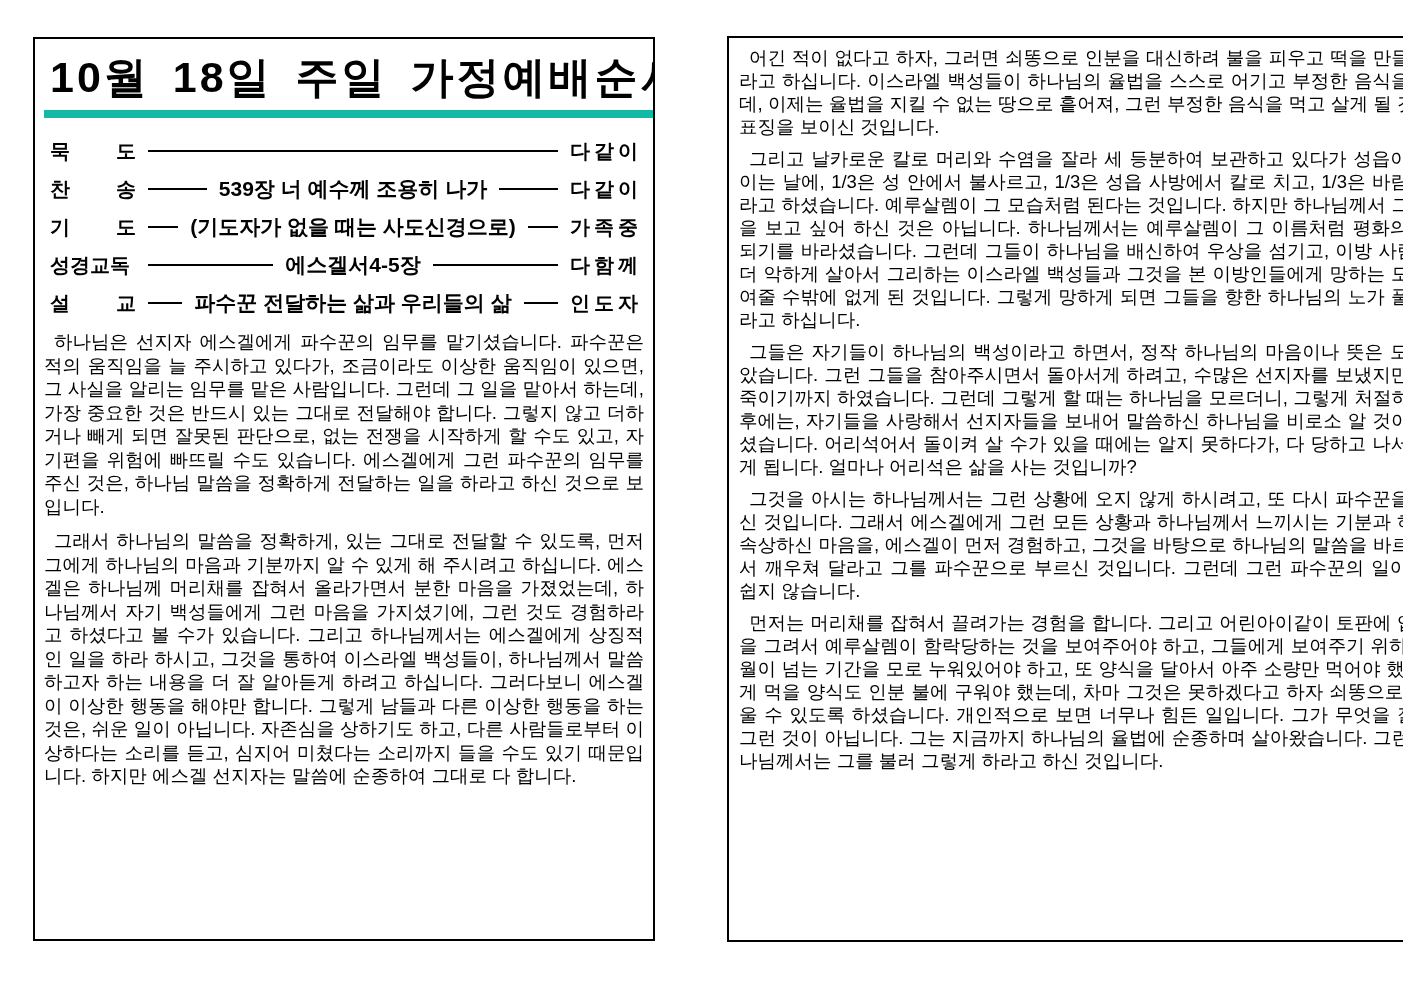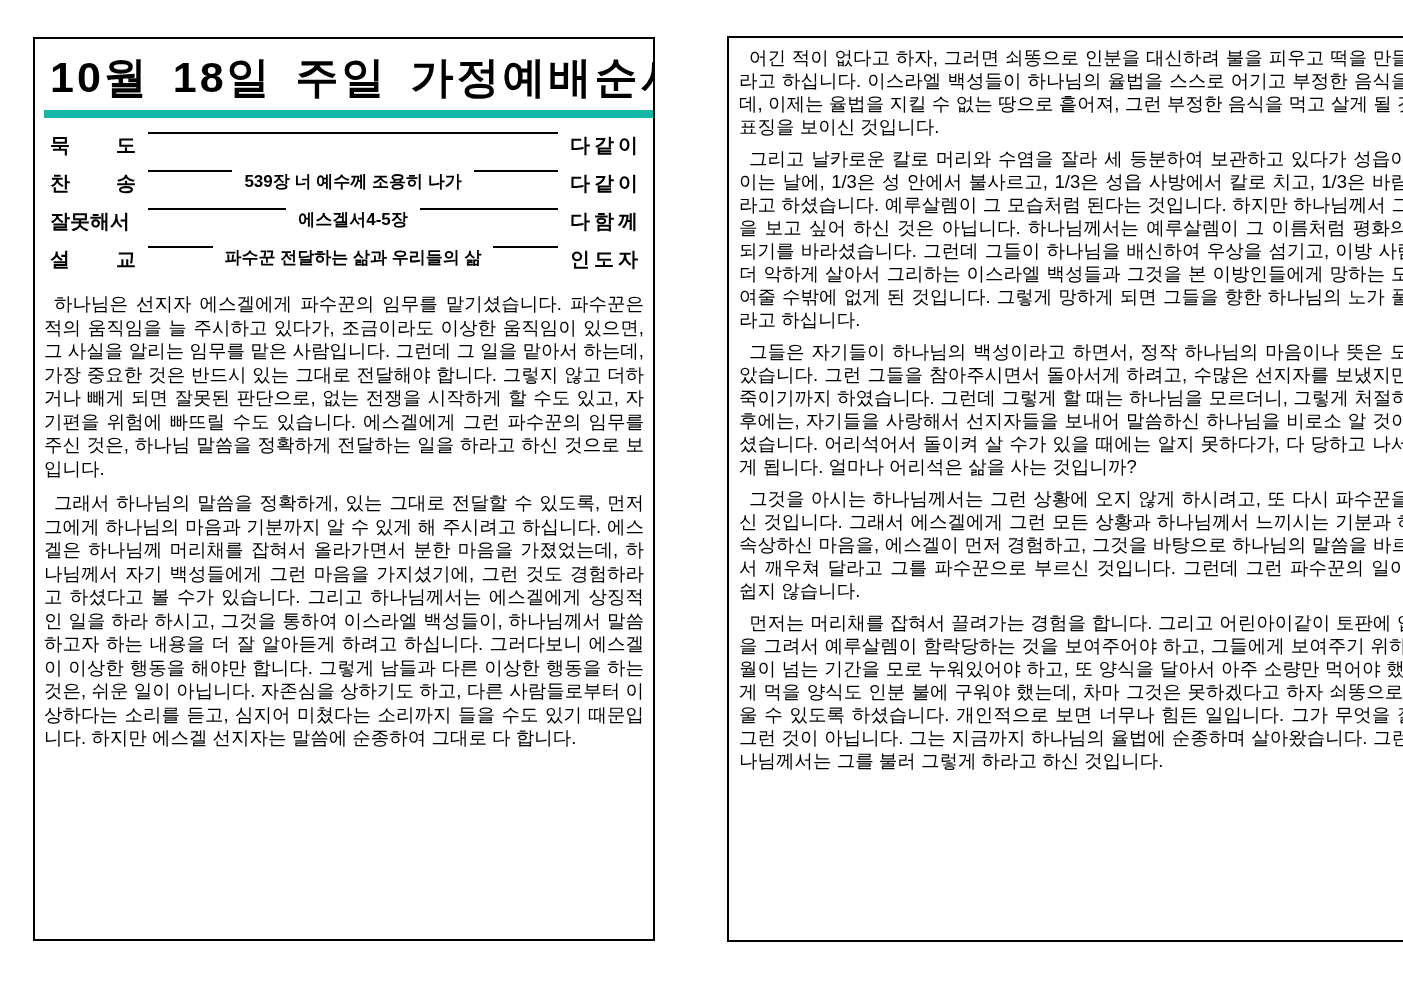--- a/index.html
+++ b/index.html
@@ -44,40 +44,41 @@
     word-spacing: 8px;
     border-bottom: 8px solid #14b8a6;
     padding: 0 6px 3px 6px;
     white-space: nowrap;
   }
   .svc {
     margin: 2px 6px 8px 6px;
   }
   .svc-row {
     display: flex;
+    align-items: center;
     height: 38px;
     font-weight: bold;
     font-size: 20px;
   }
   .svc-label {
     width: 86px;
     flex: 0 0 86px;
     text-align: justify;
     text-align-last: justify;
     white-space: nowrap;
   }
   .svc-line {
     flex: 1 1 auto;
     border-top: 2px solid #000000;
     height: 0;
     margin: 0 12px;
   }
   .svc-mid {
     white-space: nowrap;
-    font-size: 17px;
+    font-size: 21px;
   }
   .svc-mid:empty { display: none; }
   .svc-mid:empty + .svc-line { display: none; }
   .svc-assignee {
     flex: 0 0 auto;
     letter-spacing: 4px;
     margin-right: -4px;
     white-space: nowrap;
   }
   .body-text p {
@@ -116,23 +117,30 @@
     </div>
 
     <div class="svc-row">
       <span class="svc-label">찬 송</span>
       <span class="svc-line"></span>
       <span class="svc-mid">539장 너 예수께 조용히 나가</span>
       <span class="svc-line"></span>
       <span class="svc-assignee">다같이</span>
     </div>
 
+    <div class="svc-row">
+      <span class="svc-label">기 도</span>
+      <span class="svc-line"></span>
+      <span class="svc-mid">(기도자가 없을 때는 사도신경으로)</span>
+      <span class="svc-line"></span>
+      <span class="svc-assignee">가족중</span>
+    </div>
 
     <div class="svc-row">
-      <span class="svc-label">잘못해서</span>
+      <span class="svc-label">성경교독</span>
       <span class="svc-line"></span>
       <span class="svc-mid">에스겔서4-5장</span>
       <span class="svc-line"></span>
       <span class="svc-assignee">다함께</span>
     </div>
 
     <div class="svc-row">
       <span class="svc-label">설 교</span>
       <span class="svc-line"></span>
       <span class="svc-mid">파수꾼 전달하는 삶과 우리들의 삶</span>

